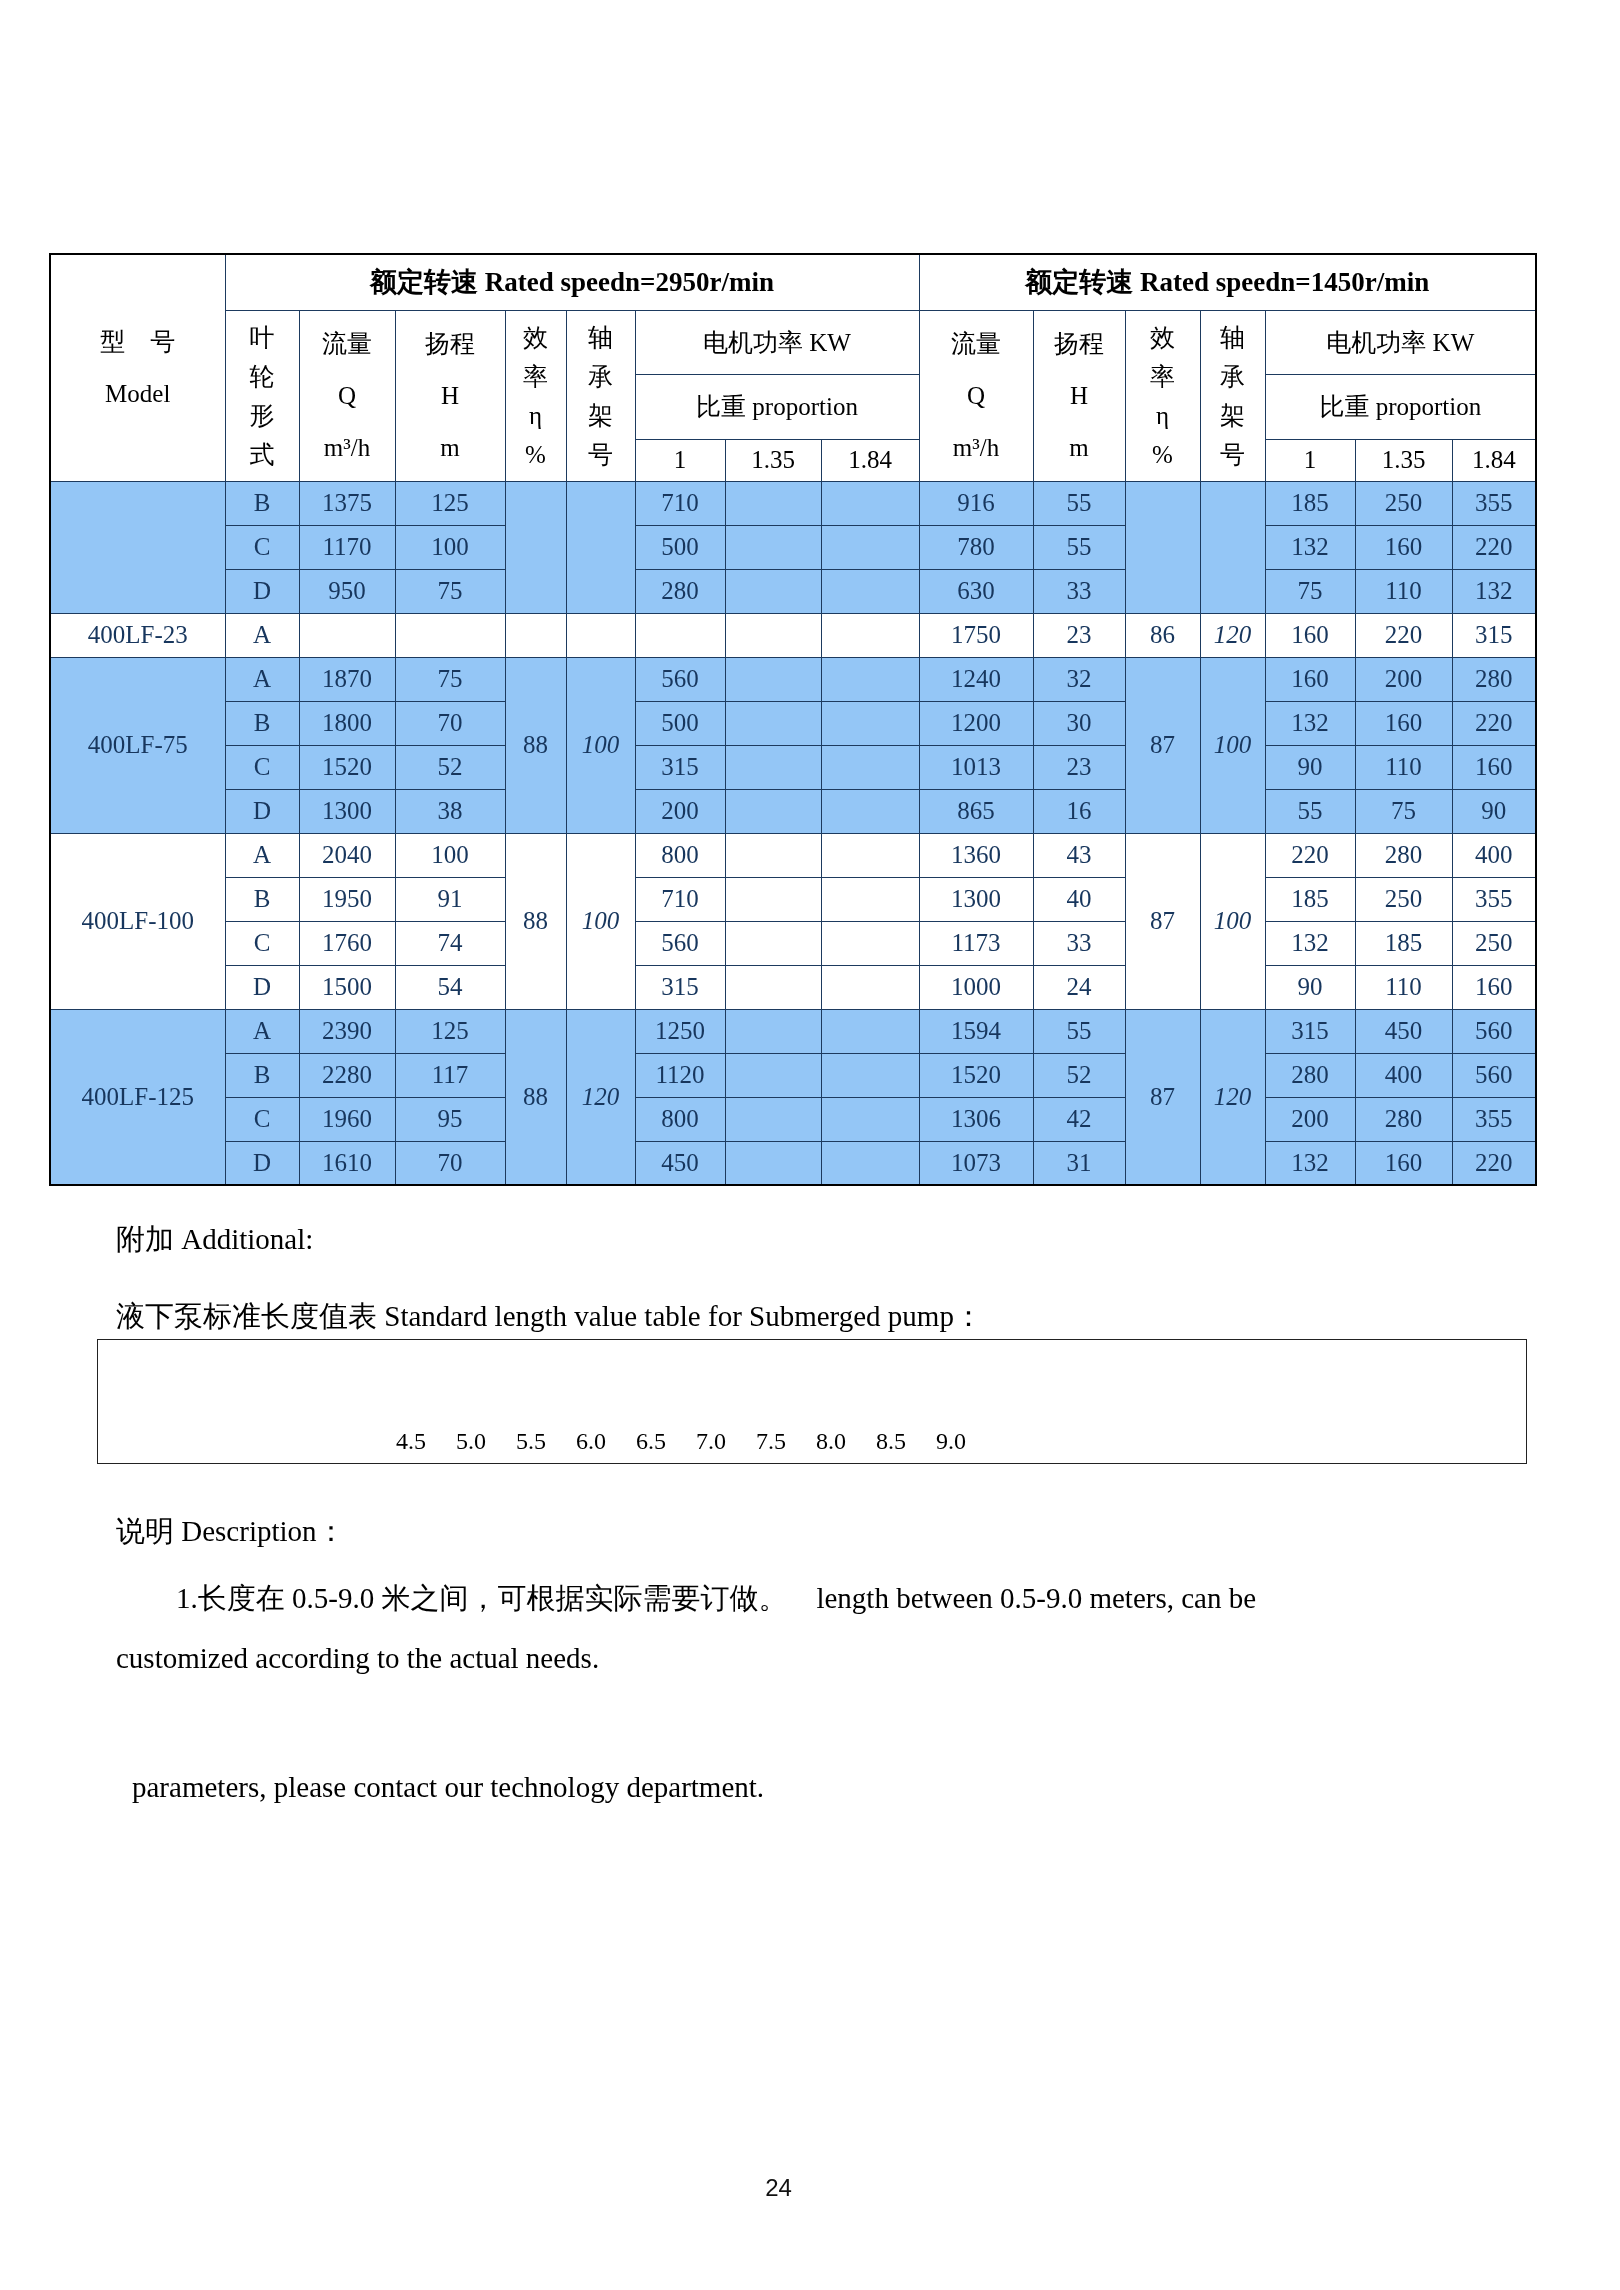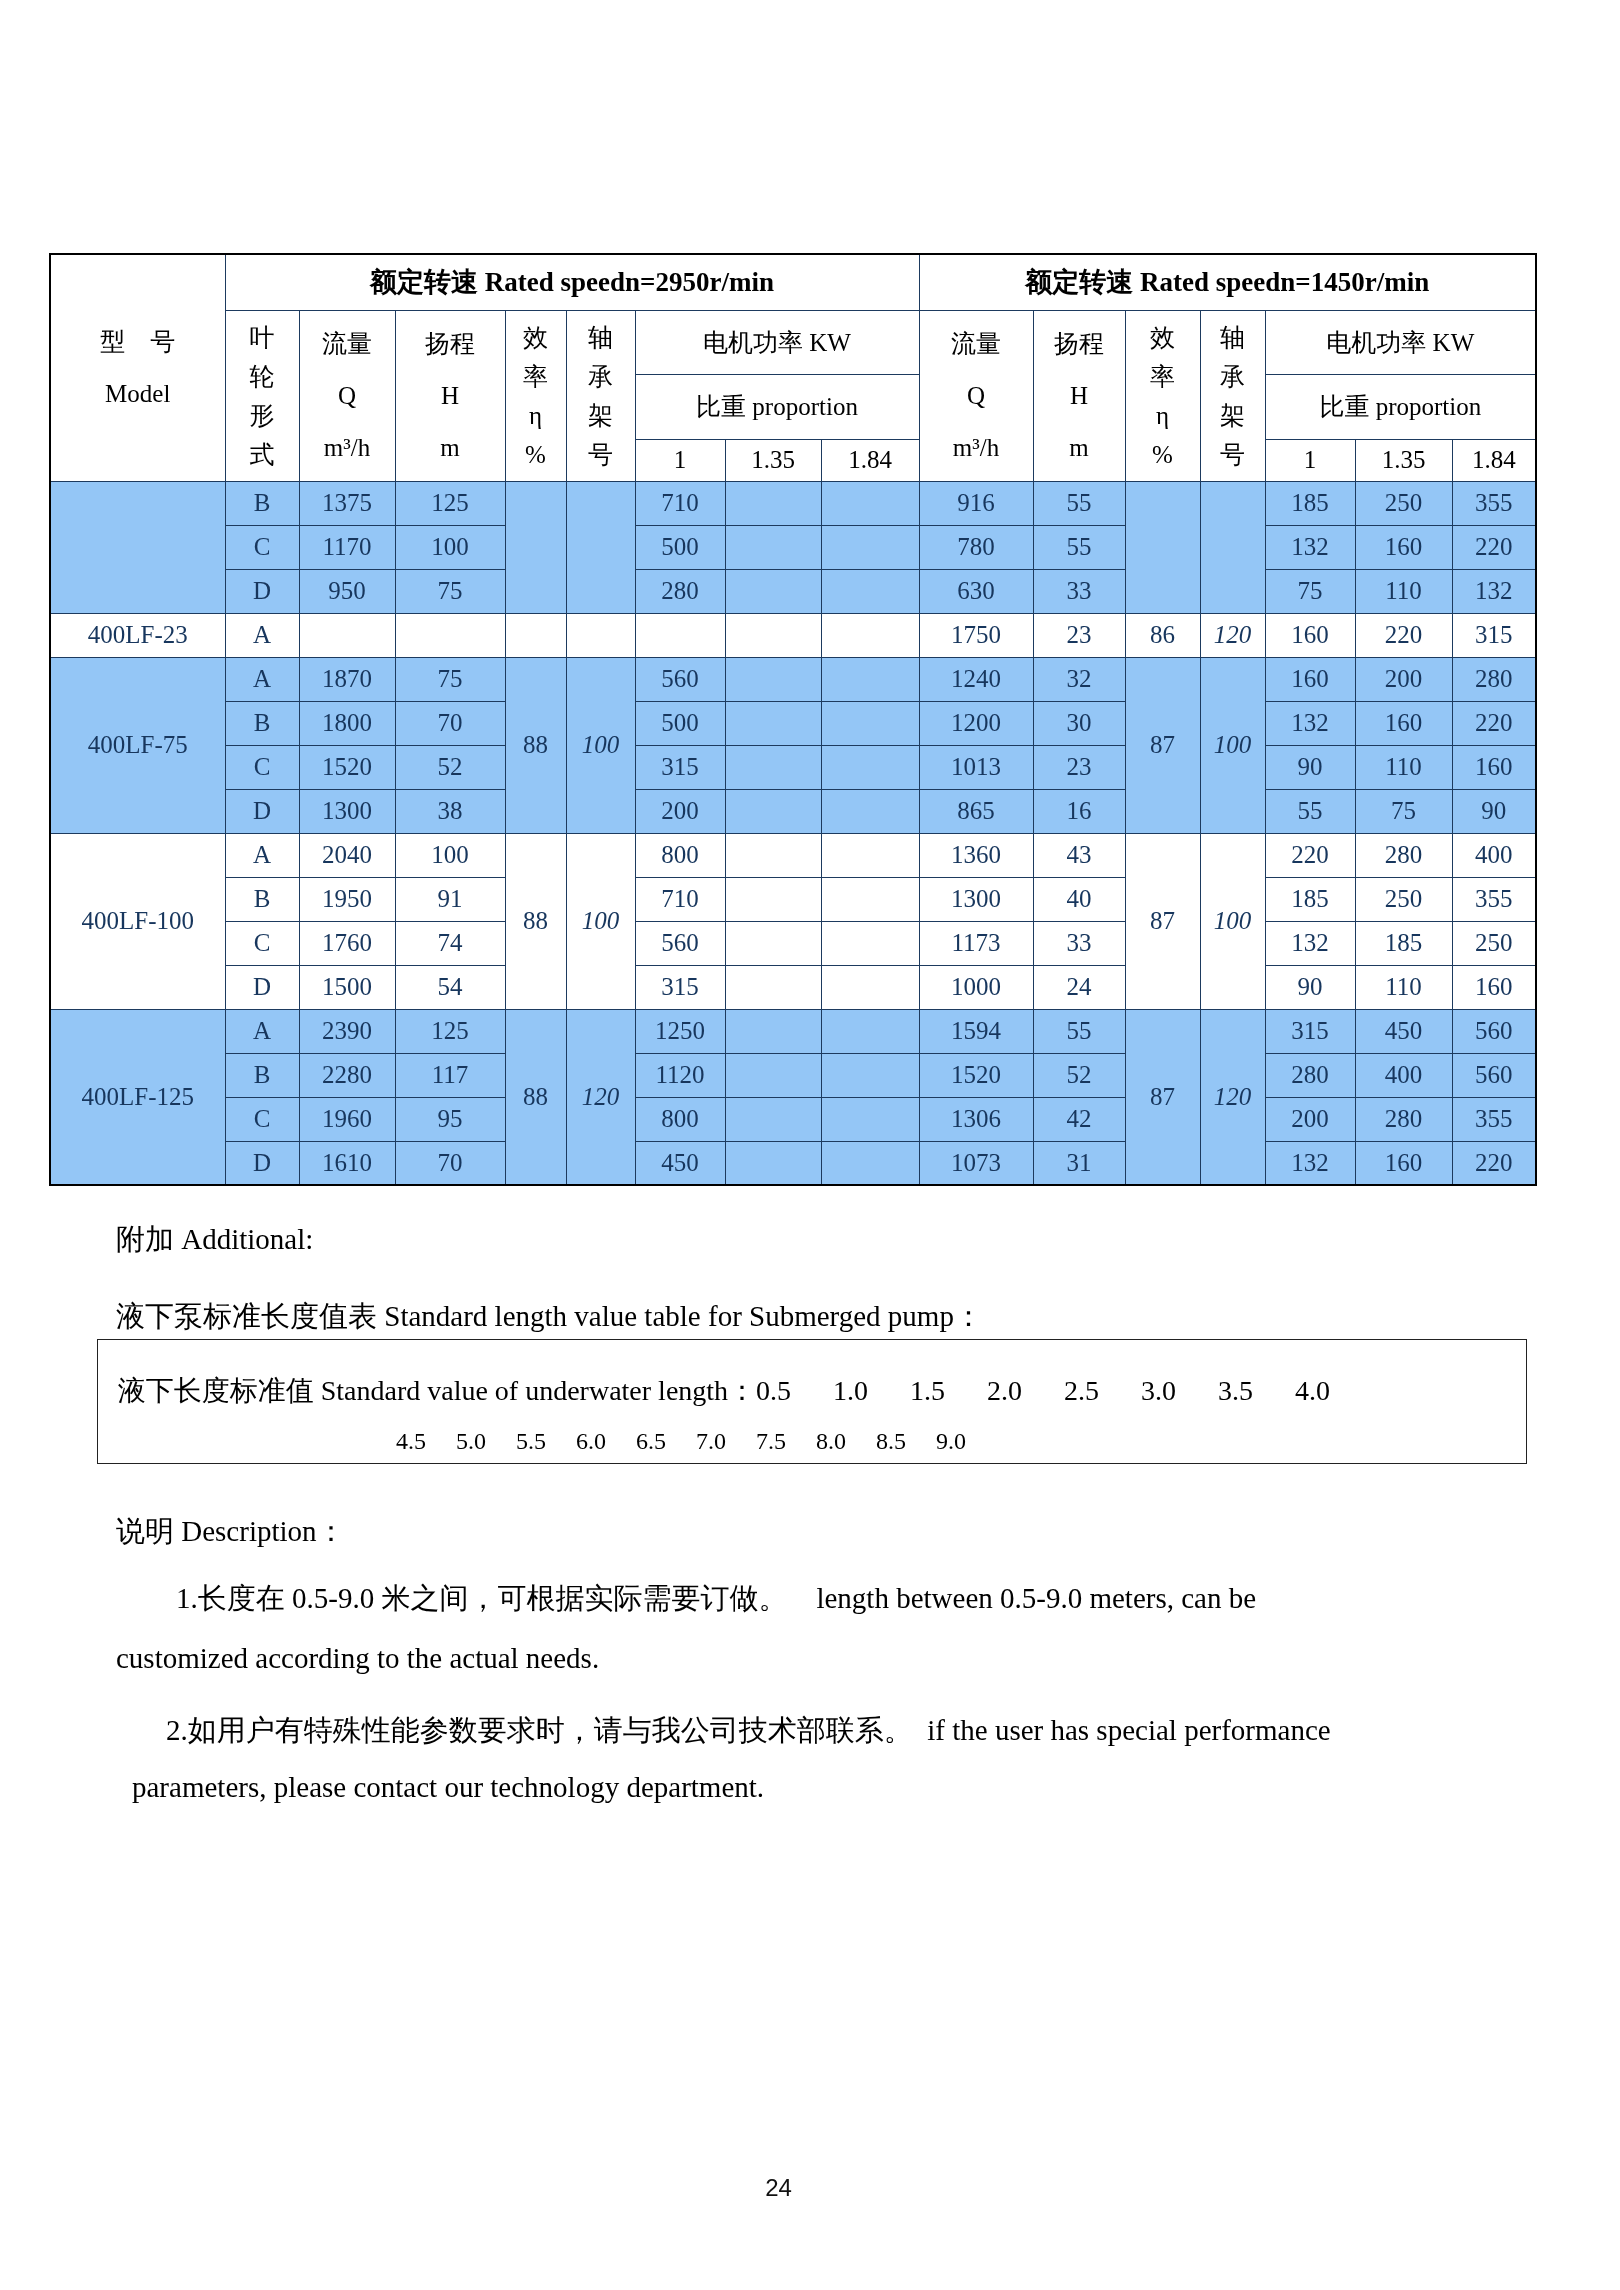--- a/index.html
+++ b/index.html
@@ -364,25 +364,23 @@
       <td>160</td>
       <td>220</td>
     </tr>
   </tbody>
     </table>
 
   <div class="txt t-additional">附加 Additional:</div>
   <div class="txt t-subtitle">液下泵标准长度值表 Standard length value table for Submerged pump：</div>
 
   <div class="std-box">
-    <div class="std-l1"><span>液下长度标准值 Standard value of underwater length：</span><span>0.5      1.0      1.5      2.0      2.5      3.0      3.5      4.0</span></div>
     <div class="std-l2">4.5     5.0     5.5     6.0     6.5     7.0     7.5     8.0     8.5     9.0</div>
   </div>
 
   <div class="txt t-desc">说明 Description：</div>
   <div class="txt t-p1l1">1.长度在 0.5-9.0 米之间，可根据实际需要订做。    length between 0.5-9.0 meters, can be</div>
   <div class="txt t-p1l2">customized according to the actual needs.</div>
-  <div class="txt t-p2l1">2.如用户有特殊性能参数要求时，请与我公司技术部联系。  if the user has special performance</div>
   <div class="txt t-p2l2">parameters, please contact our technology department.</div>
 
   <div class="pageno">24</div>
 </div>
 
 
 </body></html>

